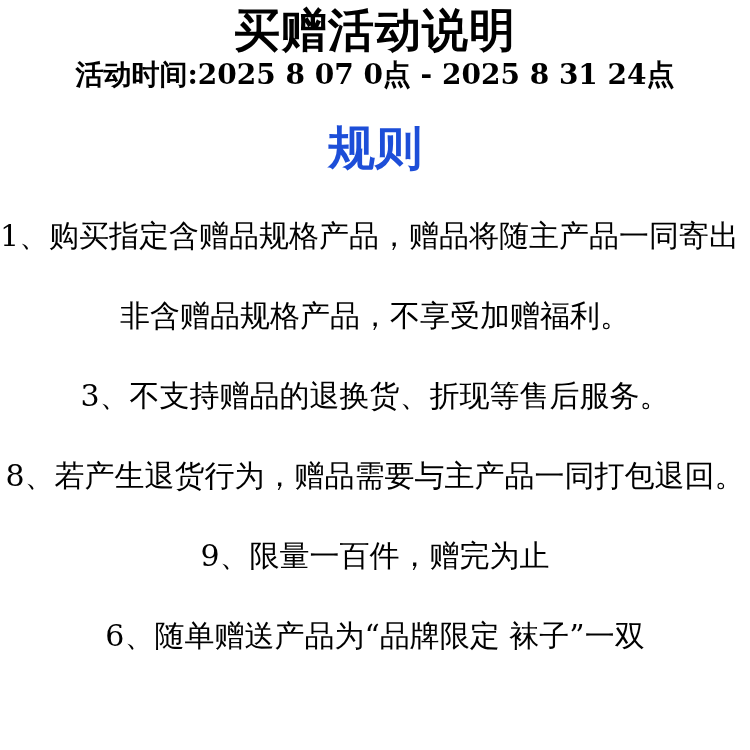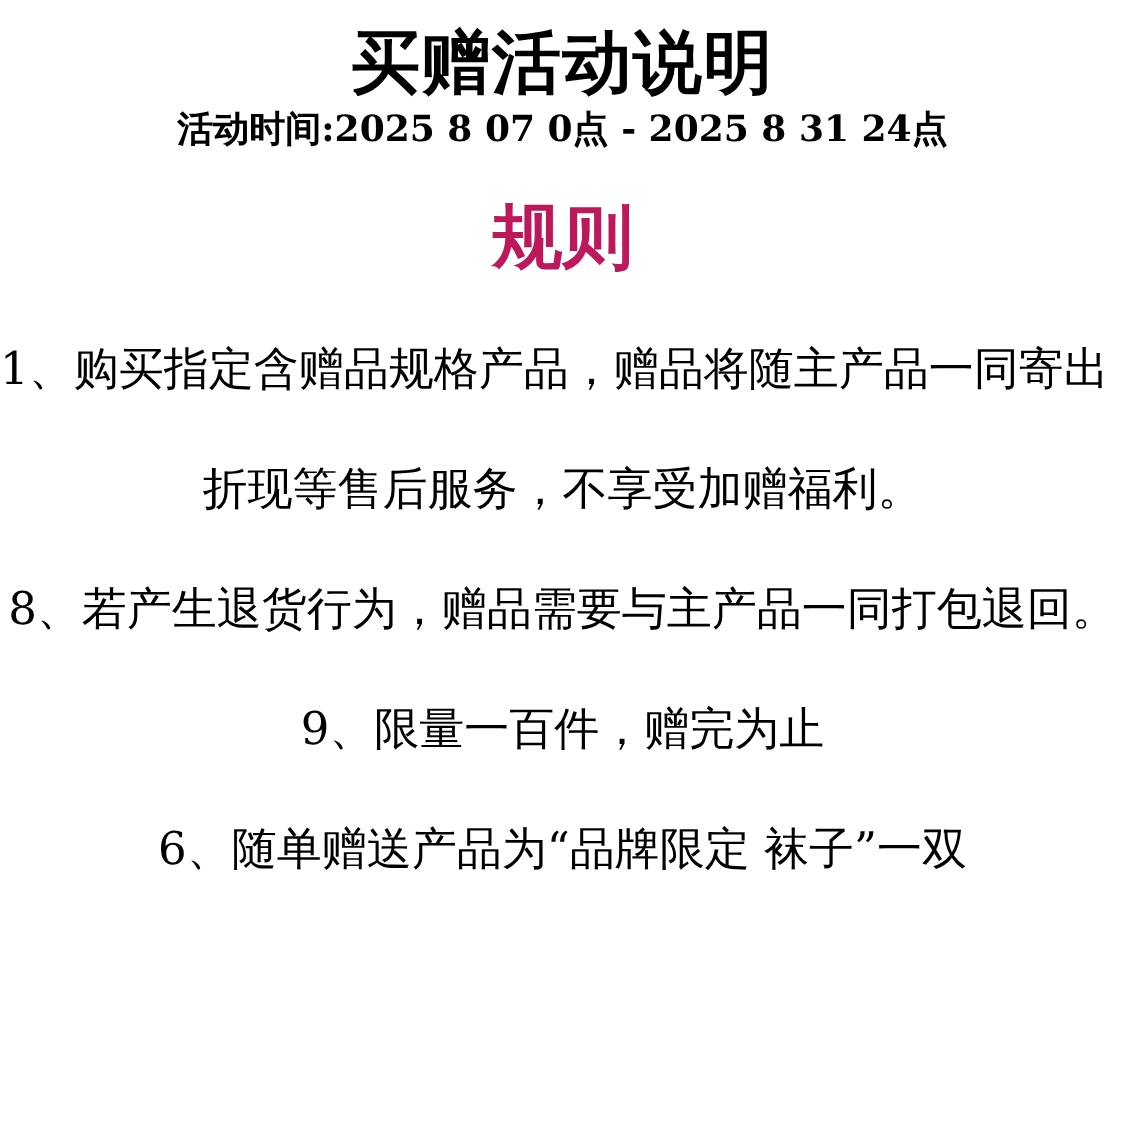--- a/index.html
+++ b/index.html
@@ -10,54 +10,55 @@
     color: #000000;
     font-family: "DejaVu Serif", "Liberation Serif", serif;
     overflow: hidden;
   }
   .page {
     width: 750px;
     height: 750px;
     text-align: center;
   }
   .title {
-    padding-top: 13px;
+    padding-top: 2px;
     font-size: 46px;
     line-height: 56px;
     font-weight: bold;
     letter-spacing: 1px;
   }
   .subtitle {
-    font-size: 24px;
+    font-size: 28px;
     line-height: 34px;
     font-weight: bold;
   }
   .section-heading {
     margin-top: 28px;
     font-size: 47px;
     line-height: 56px;
     font-weight: bold;
-    color: #be185d;
+    color: #1d4ed8;
   }
   .rules {
     margin-top: 20px;
     font-size: 30px;
     line-height: 80px;
   }
   .rule-line {
     white-space: nowrap;
   }
 </style>
 </head>
 <body>
 
 <div class="page">
   <div class="title">买赠活动说明</div>
   <div class="subtitle">活动时间:2025 8 07 0点 - 2025 8 31 24点</div>
   <div class="section-heading">规则</div>
   <div class="rules">
     <div class="rule-line">1、购买指定含赠品规格产品，赠品将随主产品一同寄出；</div>
-    <div class="rule-line">折现等售后服务，不享受加赠福利。</div>
+    <div class="rule-line">非含赠品规格产品，不享受加赠福利。</div>
+    <div class="rule-line">3、不支持赠品的退换货、折现等售后服务。</div>
     <div class="rule-line">8、若产生退货行为，赠品需要与主产品一同打包退回。</div>
     <div class="rule-line">9、限量一百件，赠完为止</div>
     <div class="rule-line">6、随单赠送产品为“品牌限定 袜子”一双</div>
   </div>
 </div>
 
 </body></html>

